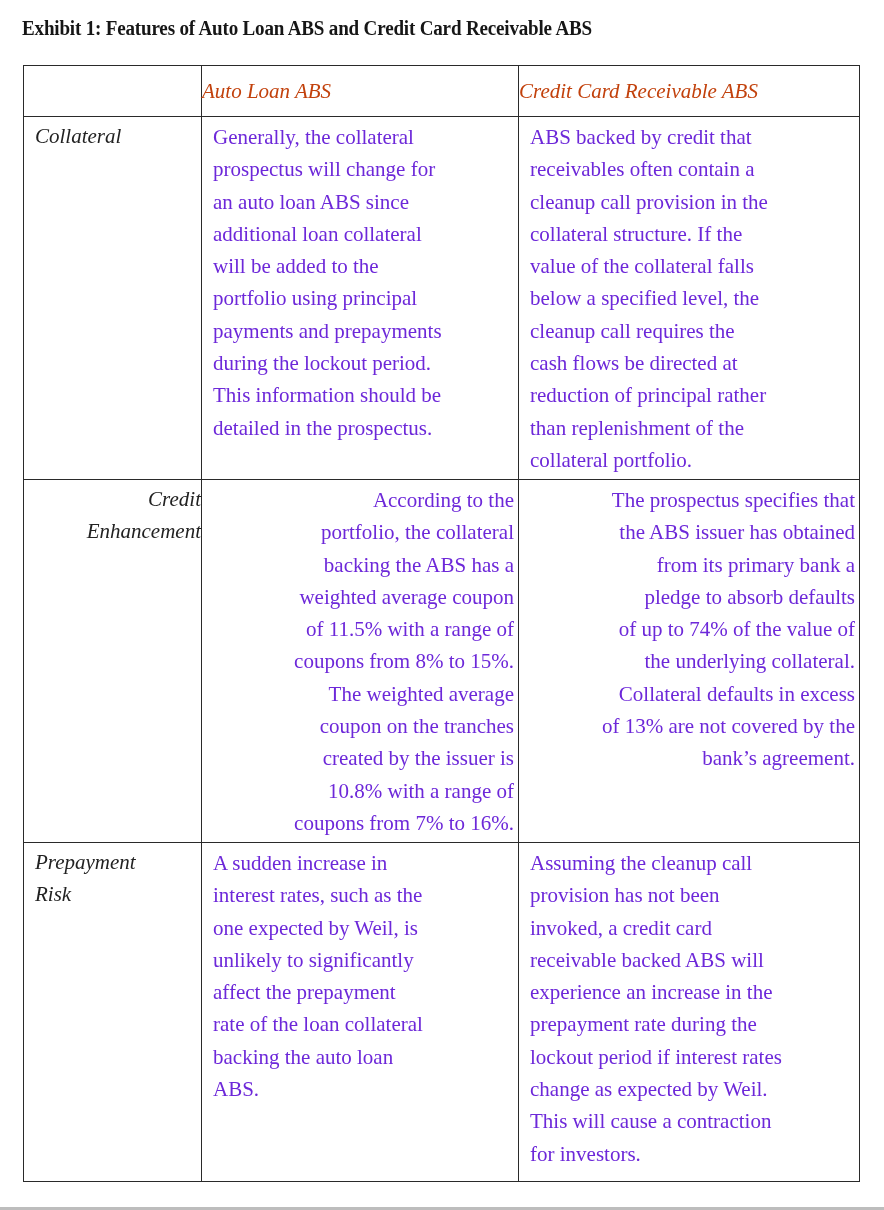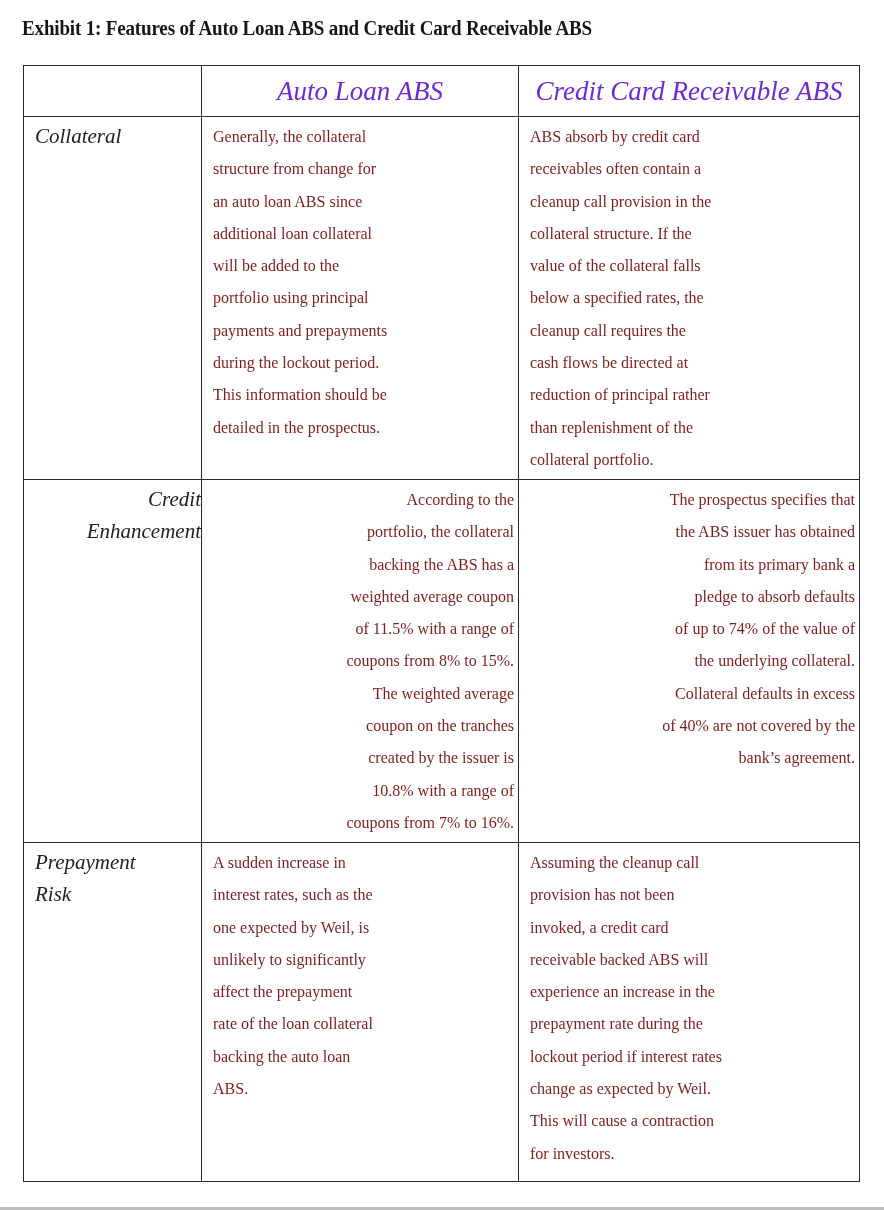--- a/index.html
+++ b/index.html
@@ -40,37 +40,37 @@
       vertical-align: top;
       padding: 0;
       font-weight: normal;
     }
     col.c1 { width: 178px; }
     col.c2 { width: 317px; }
     col.c3 { width: 341px; }
     tr.header-row th {
       height: 50px;
       font-style: italic;
-      font-size: 27px;
-      text-align: center;
+      font-size: 21px;
+      text-align: left;
       vertical-align: middle;
-      color: #6d28d9;
+      color: #c2410c;
     }
     .row-label {
       font-style: italic;
       font-size: 21px;
       line-height: 31.6px;
       padding: 4px 0 0 11px !important;
       color: #222;
     }
     .cell-text {
-      font-size: 16px;
+      font-size: 21px;
       line-height: 32.3px;
       padding: 4px 4px 0 11px !important;
-      color: #7f1d1d;
+      color: #6d28d9;
     }
     .cell-text .line, .row-label .line {
       display: block;
       white-space: nowrap;
     }
     tr.r-collateral td { height: 358px; }
     tr.r-credit td { height: 358px; text-align: right; }
     tr.r-prepay td { height: 334px; }
     .bottom-rule {
       position: absolute;
@@ -99,37 +99,37 @@
       <th>Credit Card Receivable ABS</th>
     </tr>
   </thead>
   <tbody>
     <tr class="r-collateral">
       <td class="row-label">
           <span class="line">Collateral</span>
         </td>
       <td class="cell-text">
           <span class="line">Generally, the collateral</span>
-          <span class="line">structure from change for</span>
+          <span class="line">prospectus will change for</span>
           <span class="line">an auto loan ABS since</span>
           <span class="line">additional loan collateral</span>
           <span class="line">will be added to the</span>
           <span class="line">portfolio using principal</span>
           <span class="line">payments and prepayments</span>
           <span class="line">during the lockout period.</span>
           <span class="line">This information should be</span>
           <span class="line">detailed in the prospectus.</span>
         </td>
       <td class="cell-text">
-          <span class="line">ABS absorb by credit card</span>
+          <span class="line">ABS backed by credit that</span>
           <span class="line">receivables often contain a</span>
           <span class="line">cleanup call provision in the</span>
           <span class="line">collateral structure. If the</span>
           <span class="line">value of the collateral falls</span>
-          <span class="line">below a specified rates, the</span>
+          <span class="line">below a specified level, the</span>
           <span class="line">cleanup call requires the</span>
           <span class="line">cash flows be directed at</span>
           <span class="line">reduction of principal rather</span>
           <span class="line">than replenishment of the</span>
           <span class="line">collateral portfolio.</span>
         </td>
     </tr>
     <tr class="r-credit">
       <td class="row-label">
           <span class="line">Credit</span>
@@ -149,21 +149,21 @@
           <span class="line">coupons from 7% to 16%.</span>
         </td>
       <td class="cell-text">
           <span class="line">The prospectus specifies that</span>
           <span class="line">the ABS issuer has obtained</span>
           <span class="line">from its primary bank a</span>
           <span class="line">pledge to absorb defaults</span>
           <span class="line">of up to 74% of the value of</span>
           <span class="line">the underlying collateral.</span>
           <span class="line">Collateral defaults in excess</span>
-          <span class="line">of 40% are not covered by the</span>
+          <span class="line">of 13% are not covered by the</span>
           <span class="line">bank’s agreement.</span>
         </td>
     </tr>
     <tr class="r-prepay">
       <td class="row-label">
           <span class="line">Prepayment</span>
           <span class="line">Risk</span>
         </td>
       <td class="cell-text">
           <span class="line">A sudden increase in</span>

